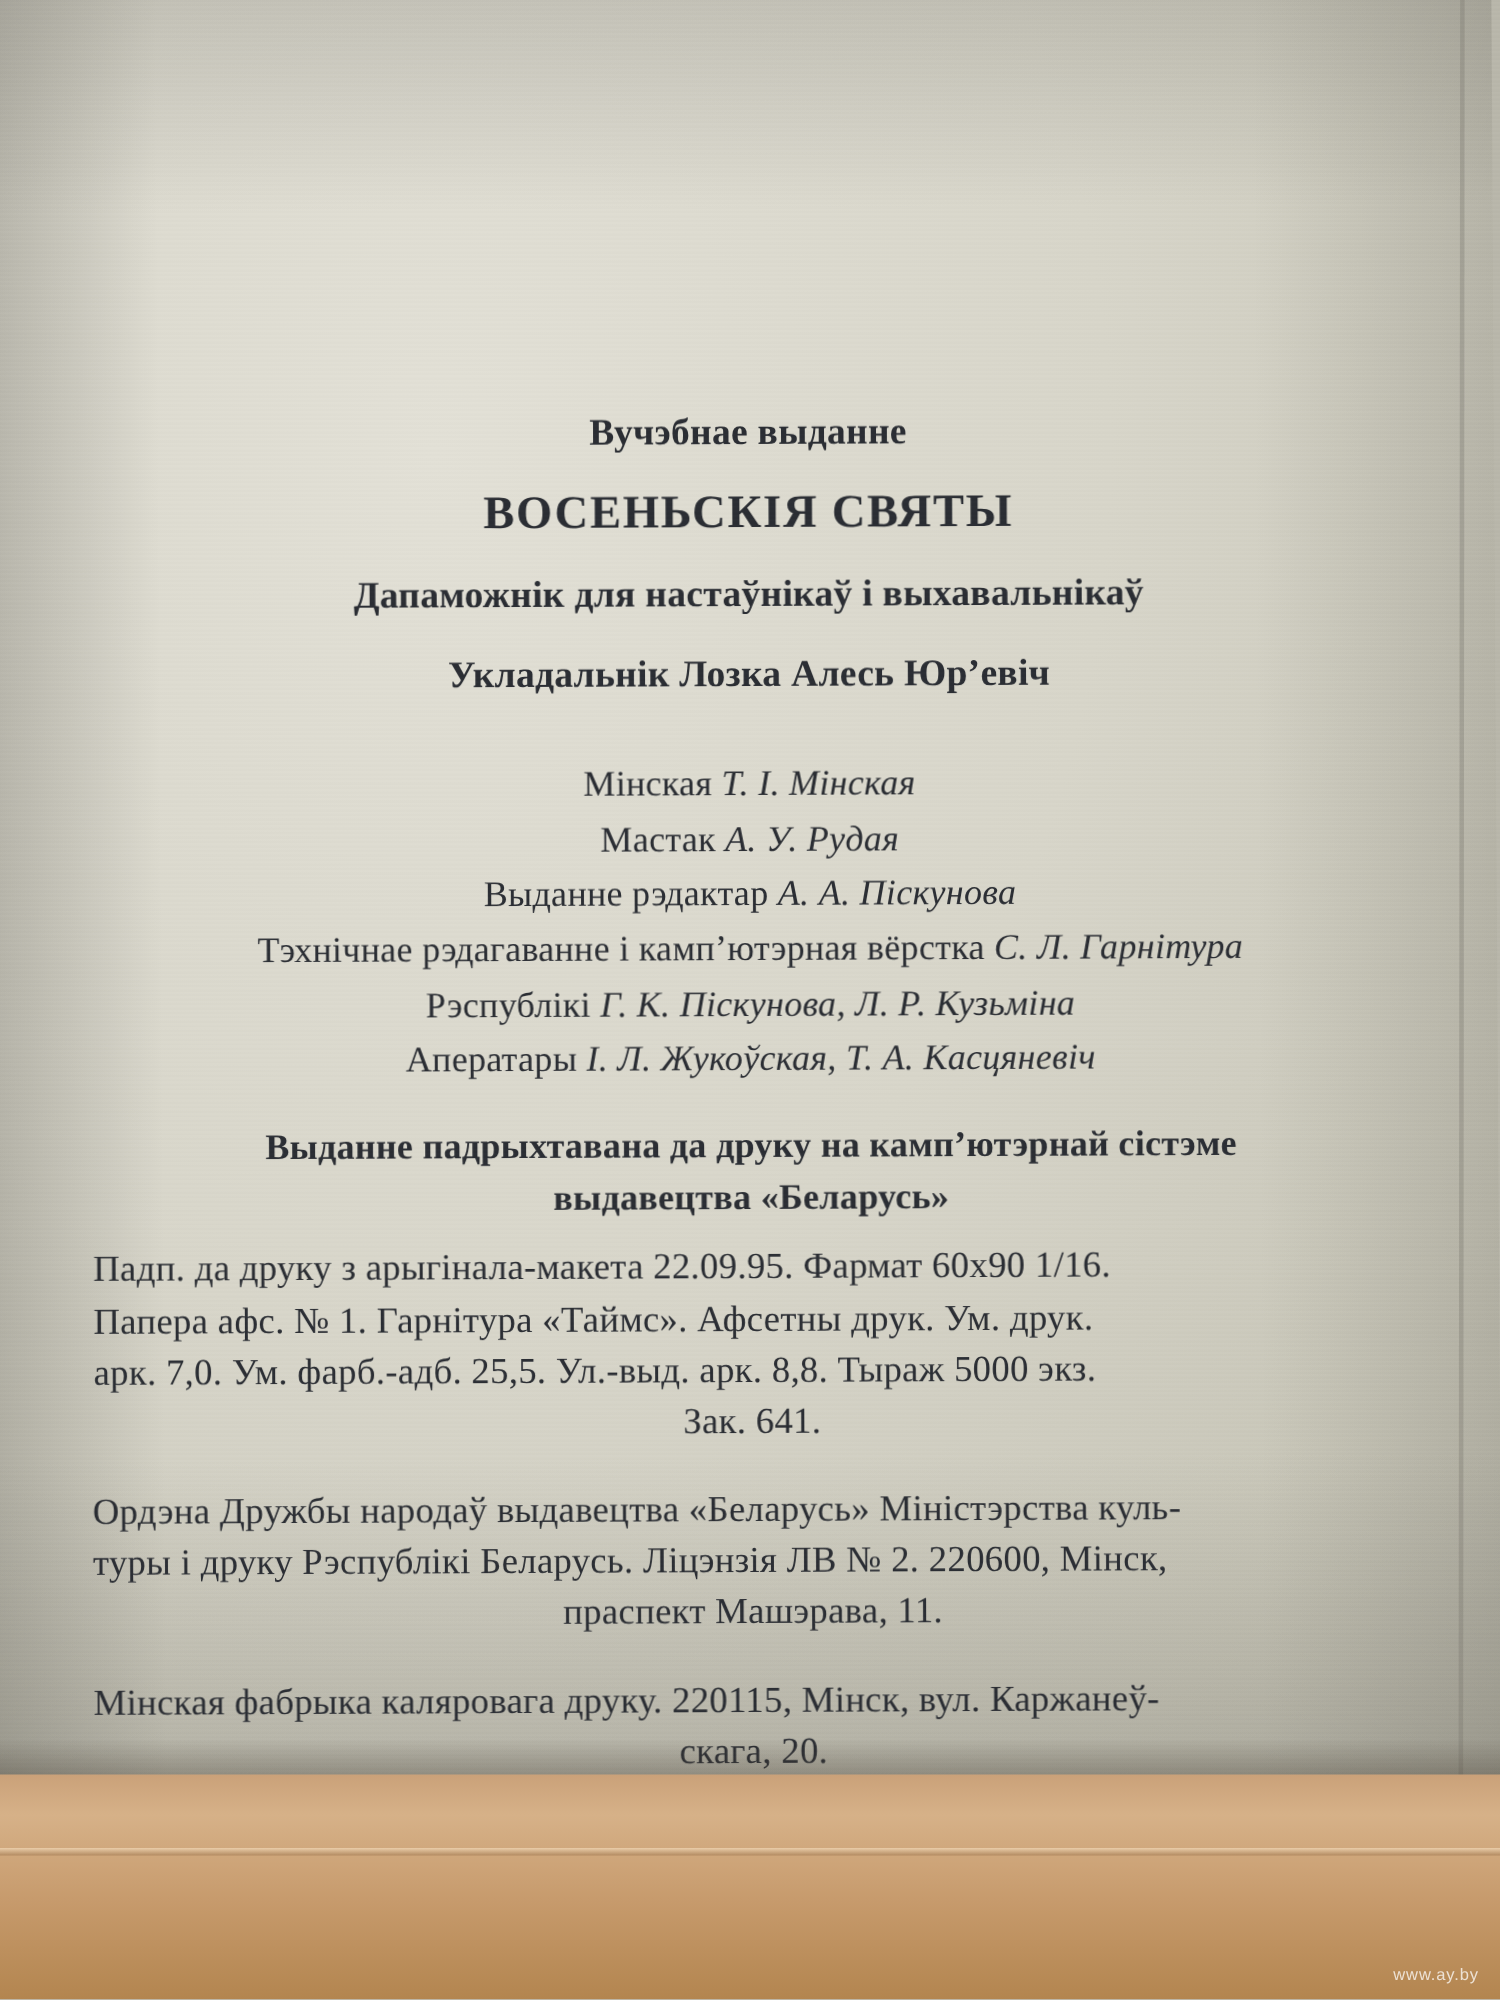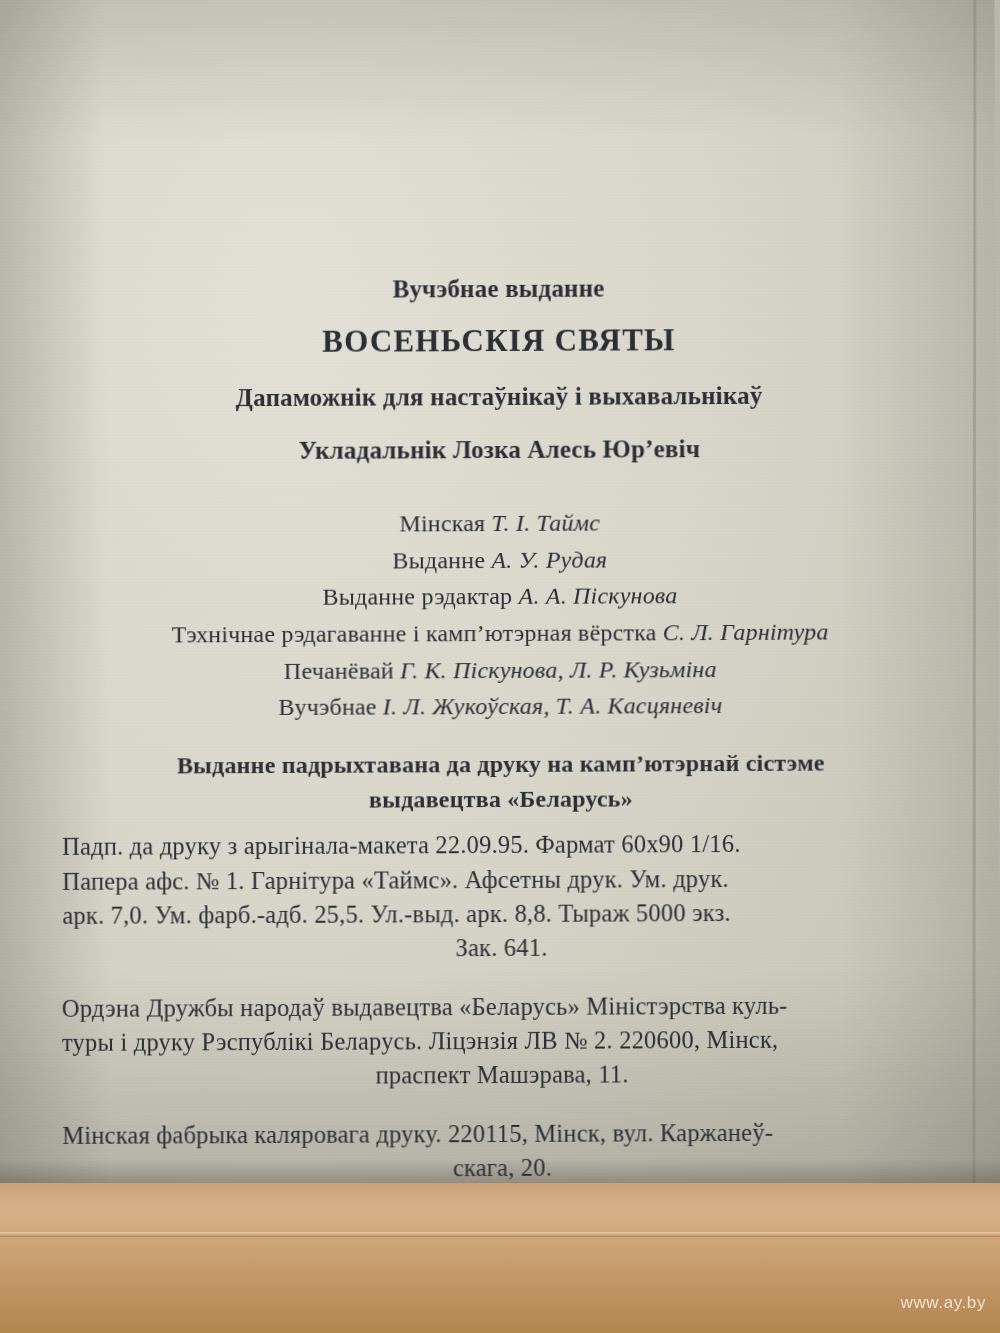--- a/index.html
+++ b/index.html
@@ -136,23 +136,23 @@
   .publisher .line { font-size: 24.5px; margin-bottom: 2px; }
   .publisher .just { text-align: left; }
 
   .printer { margin-top: 26px; }
   .printer .line { font-size: 24.5px; margin-bottom: 2px; }
   .printer .just { text-align: left; }
 
   .watermark {
     position: absolute;
     right: 14px;
-    bottom: 20px;
+    bottom: 10px;
     font-family: "Liberation Sans", sans-serif;
-    font-size: 17px;
+    font-size: 11px;
     color: rgba(255,255,255,0.75);
     letter-spacing: 0.6px;
   }
 
   
   .grain {
     position: absolute;
     inset: 0;
     pointer-events: none;
     background-image:
@@ -177,40 +177,40 @@
   <div class="content blur-soft">
 
     <div class="line t-kicker">Вучэбнае выданне</div>
     <div class="line t-title">ВОСЕНЬСКІЯ СВЯТЫ</div>
     <div class="line t-sub">Дапаможнік для настаўнікаў  і выхавальнікаў</div>
     <div class="line t-compiler">Укладальнік Лозка Алесь Юр’евіч</div>
 
     <div class="credits">
       <div class="line">
         <span class="role">Мінская </span>
-        <span class="person">Т. І. Таймс</span>
-      </div>
-      <div class="line">
-        <span class="role">Выданне </span>
+        <span class="person">Т. І. Мінская</span>
+      </div>
+      <div class="line">
+        <span class="role">Мастак </span>
         <span class="person">А. У. Рудая</span>
       </div>
       <div class="line">
         <span class="role">Выданне рэдактар </span>
         <span class="person">А. А. Піскунова</span>
       </div>
       <div class="line">
         <span class="role">Тэхнічнае рэдагаванне і камп’ютэрная вёрстка </span>
         <span class="person">С. Л. Гарнітура</span>
       </div>
       <div class="line">
-        <span class="role">Печанёвай </span>
+        <span class="role">Рэспублікі </span>
         <span class="person">Г. К. Піскунова, Л. Р. Кузьміна</span>
       </div>
       <div class="line">
-        <span class="role">Вучэбнае </span>
+        <span class="role">Аператары </span>
         <span class="person">І. Л. Жукоўская, Т. А. Касцяневіч</span>
       </div>
     </div>
 
     <div class="prepared">
       <div class="line">Выданне падрыхтавана да друку на камп’ютэрнай сістэме</div>
       <div class="line">выдавецтва «Беларусь»</div>
     </div>
 
     <div class="imprint">

